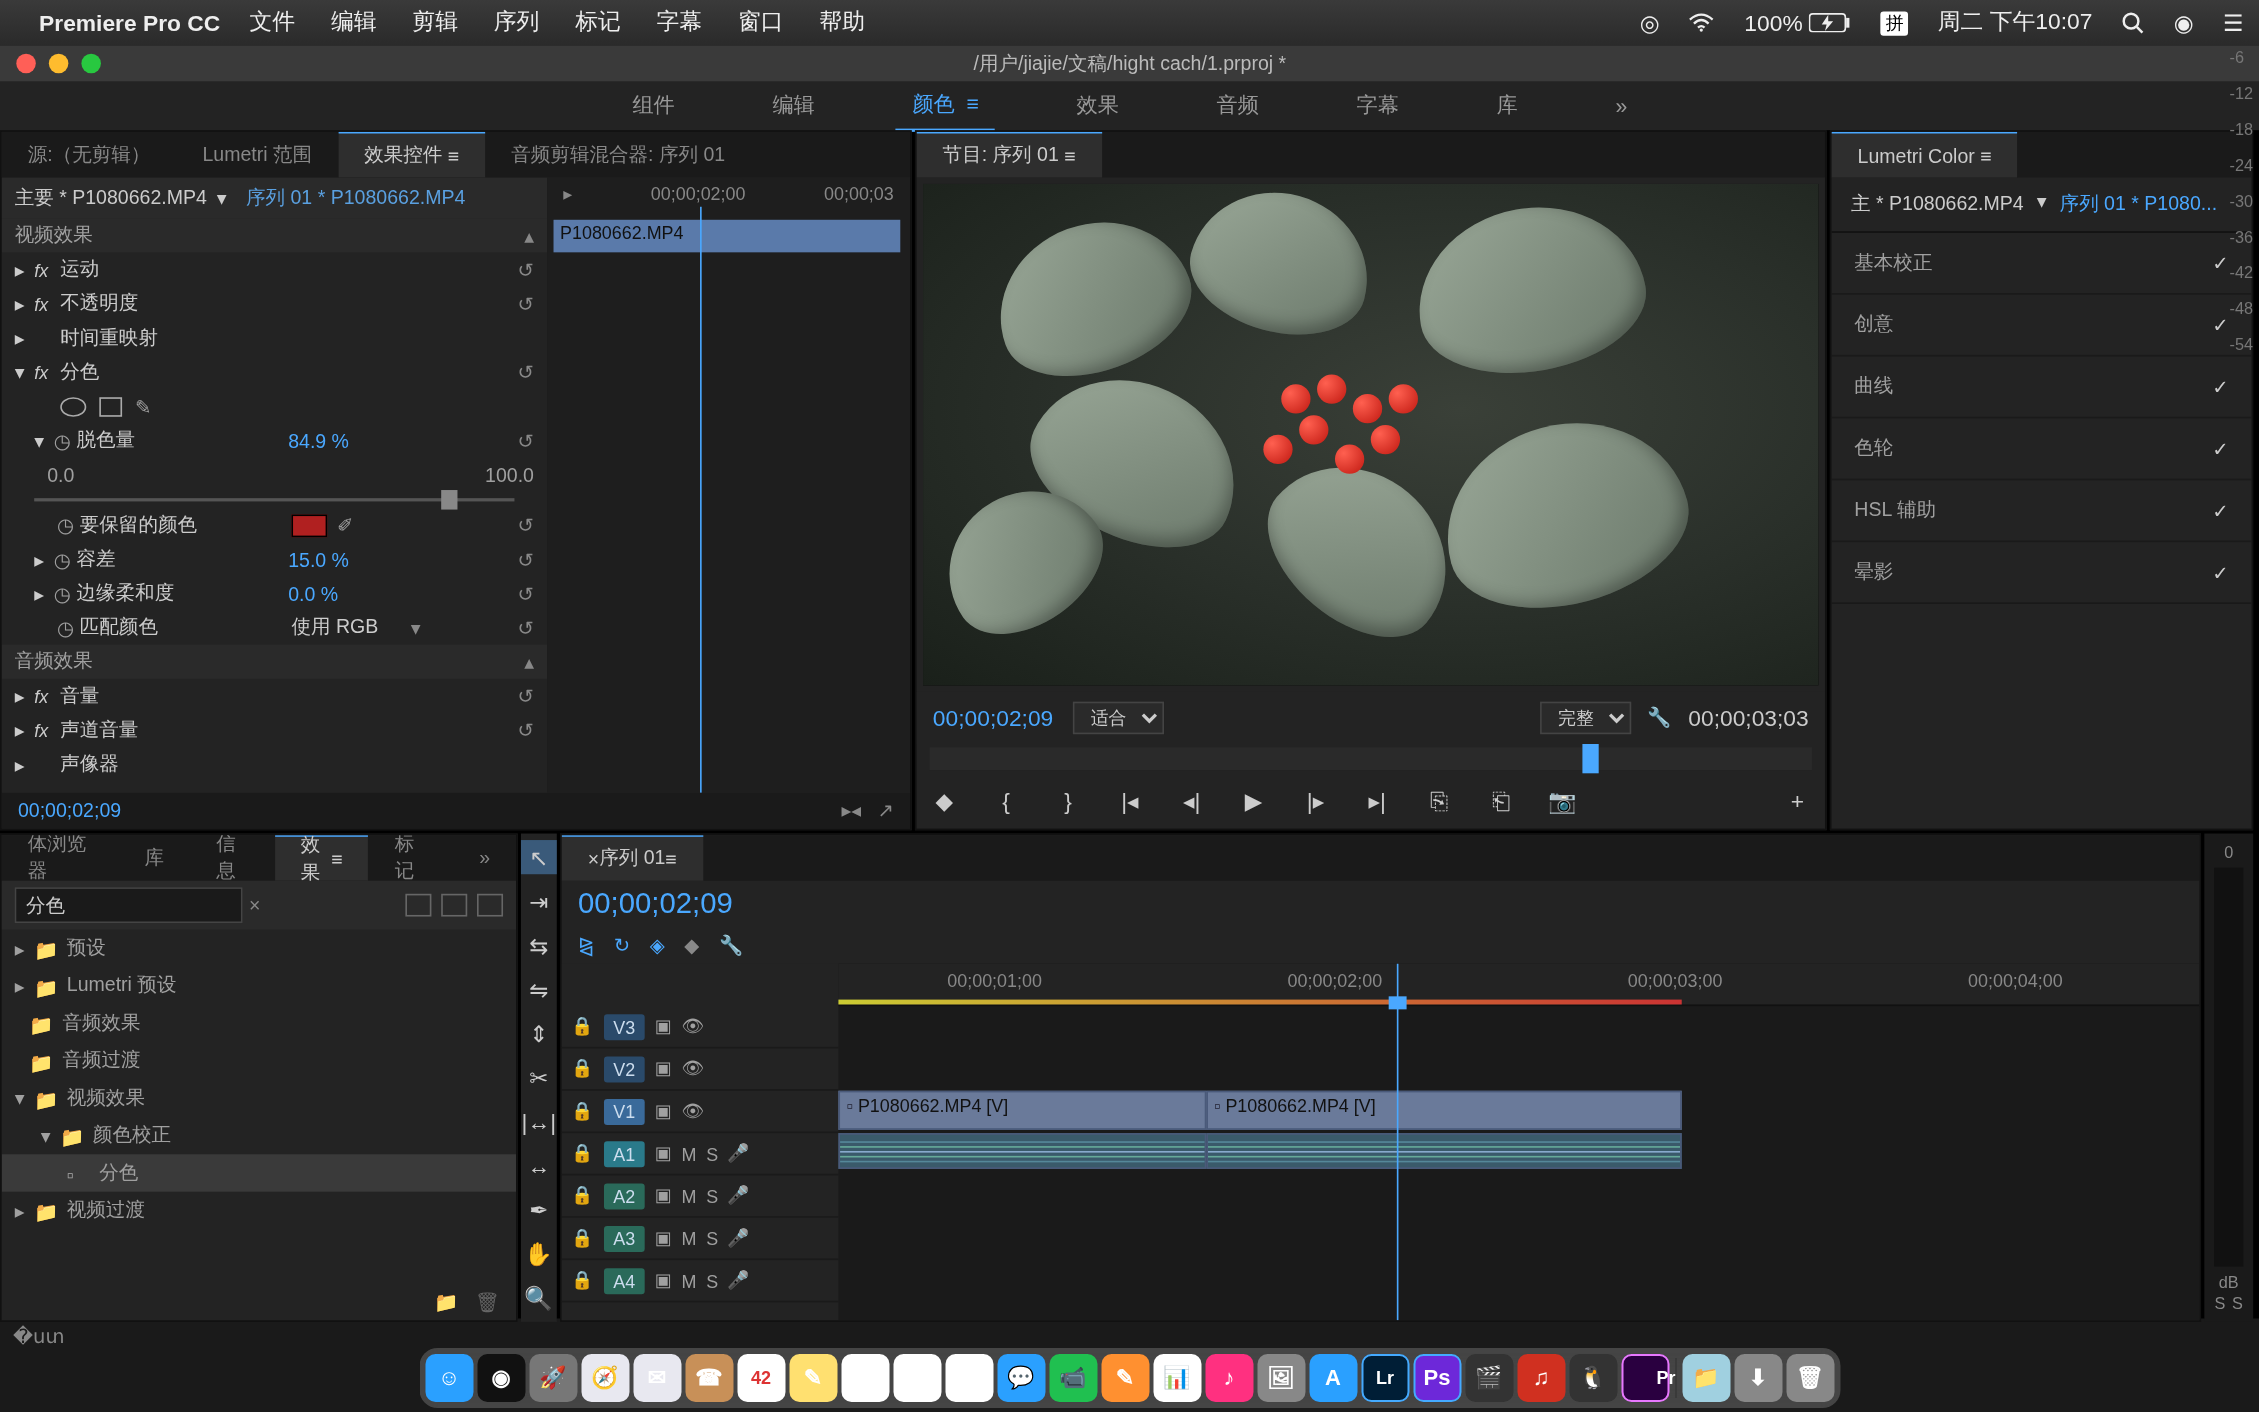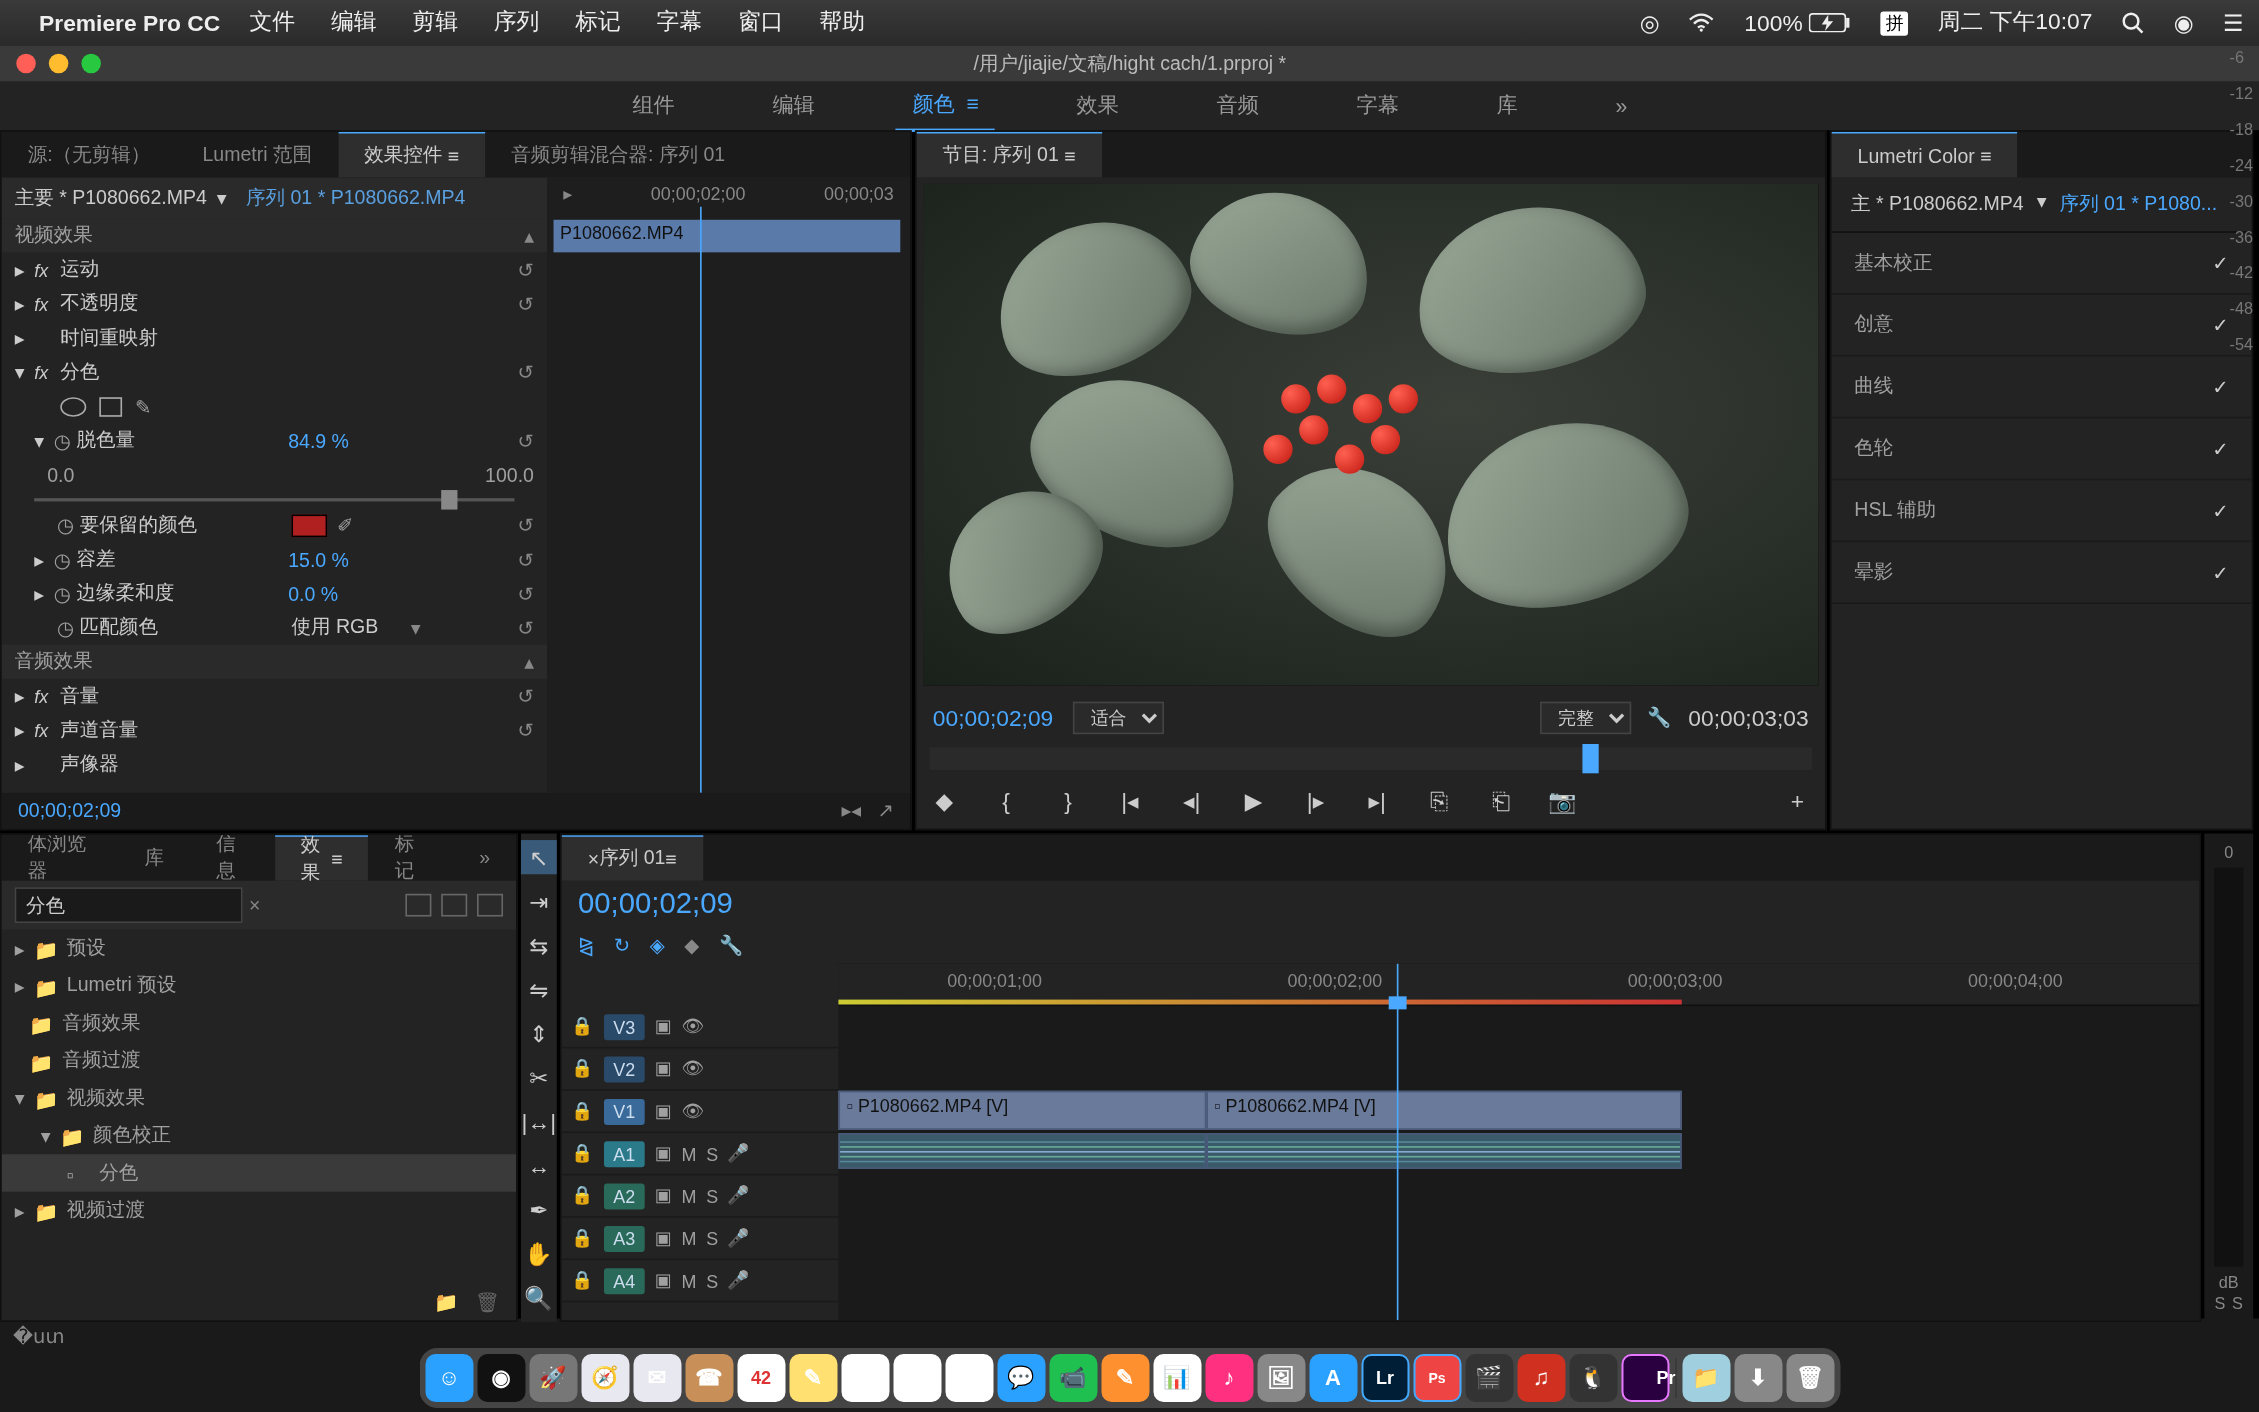--- a/index.html
+++ b/index.html
@@ -581,21 +581,21 @@
     <div class="app" style="background: rgb(255, 255, 255);">🗺</div>
     <div class="app" style="background: rgb(255, 255, 255);">✿</div>
     <div class="app" style="background: rgb(42, 160, 255);">💬</div>
     <div class="app" style="background: rgb(32, 192, 80);">📹</div>
     <div class="app" style="background: rgb(255, 144, 48);">✎</div>
     <div class="app" style="background: rgb(255, 255, 255);">📊</div>
     <div class="app" style="background: rgb(255, 48, 128);">♪</div>
     <div class="app" style="background: rgb(136, 136, 136);">🖼</div>
     <div class="app" style="background: rgb(42, 160, 255);">A</div>
     <div class="app" style="background: rgb(0, 30, 54); font-size: 18px; border: 2px solid rgb(68, 170, 255);">Lr</div>
-    <div class="app" style="background: #ef4444; font-size: 14px; border: 2px solid rgb(68, 170, 255);">Ps</div>
+    <div class="app" style="background: #6d28d9; font-size: 22px; border: 2px solid rgb(68, 170, 255);">Ps</div>
     <div class="app" style="background: rgb(51, 51, 51);">🎬</div>
     <div class="app" style="background: rgb(208, 48, 32);">♫</div>
     <div class="app" style="background: rgb(51, 51, 51);">🐧</div>
     <div class="app" style="background: rgb(42, 0, 64); font-size: 18px; border: 2px solid rgb(232, 120, 255); padding-left: 42px;">Pr</div>
     <div class="sep"></div>
     <div class="app" style="background: rgb(160, 208, 224);">📁</div>
     <div class="app" style="background: rgb(136, 136, 136);">⬇</div>
     <div class="app" style="background: rgb(136, 136, 136);">🗑</div>
   </div>
 

